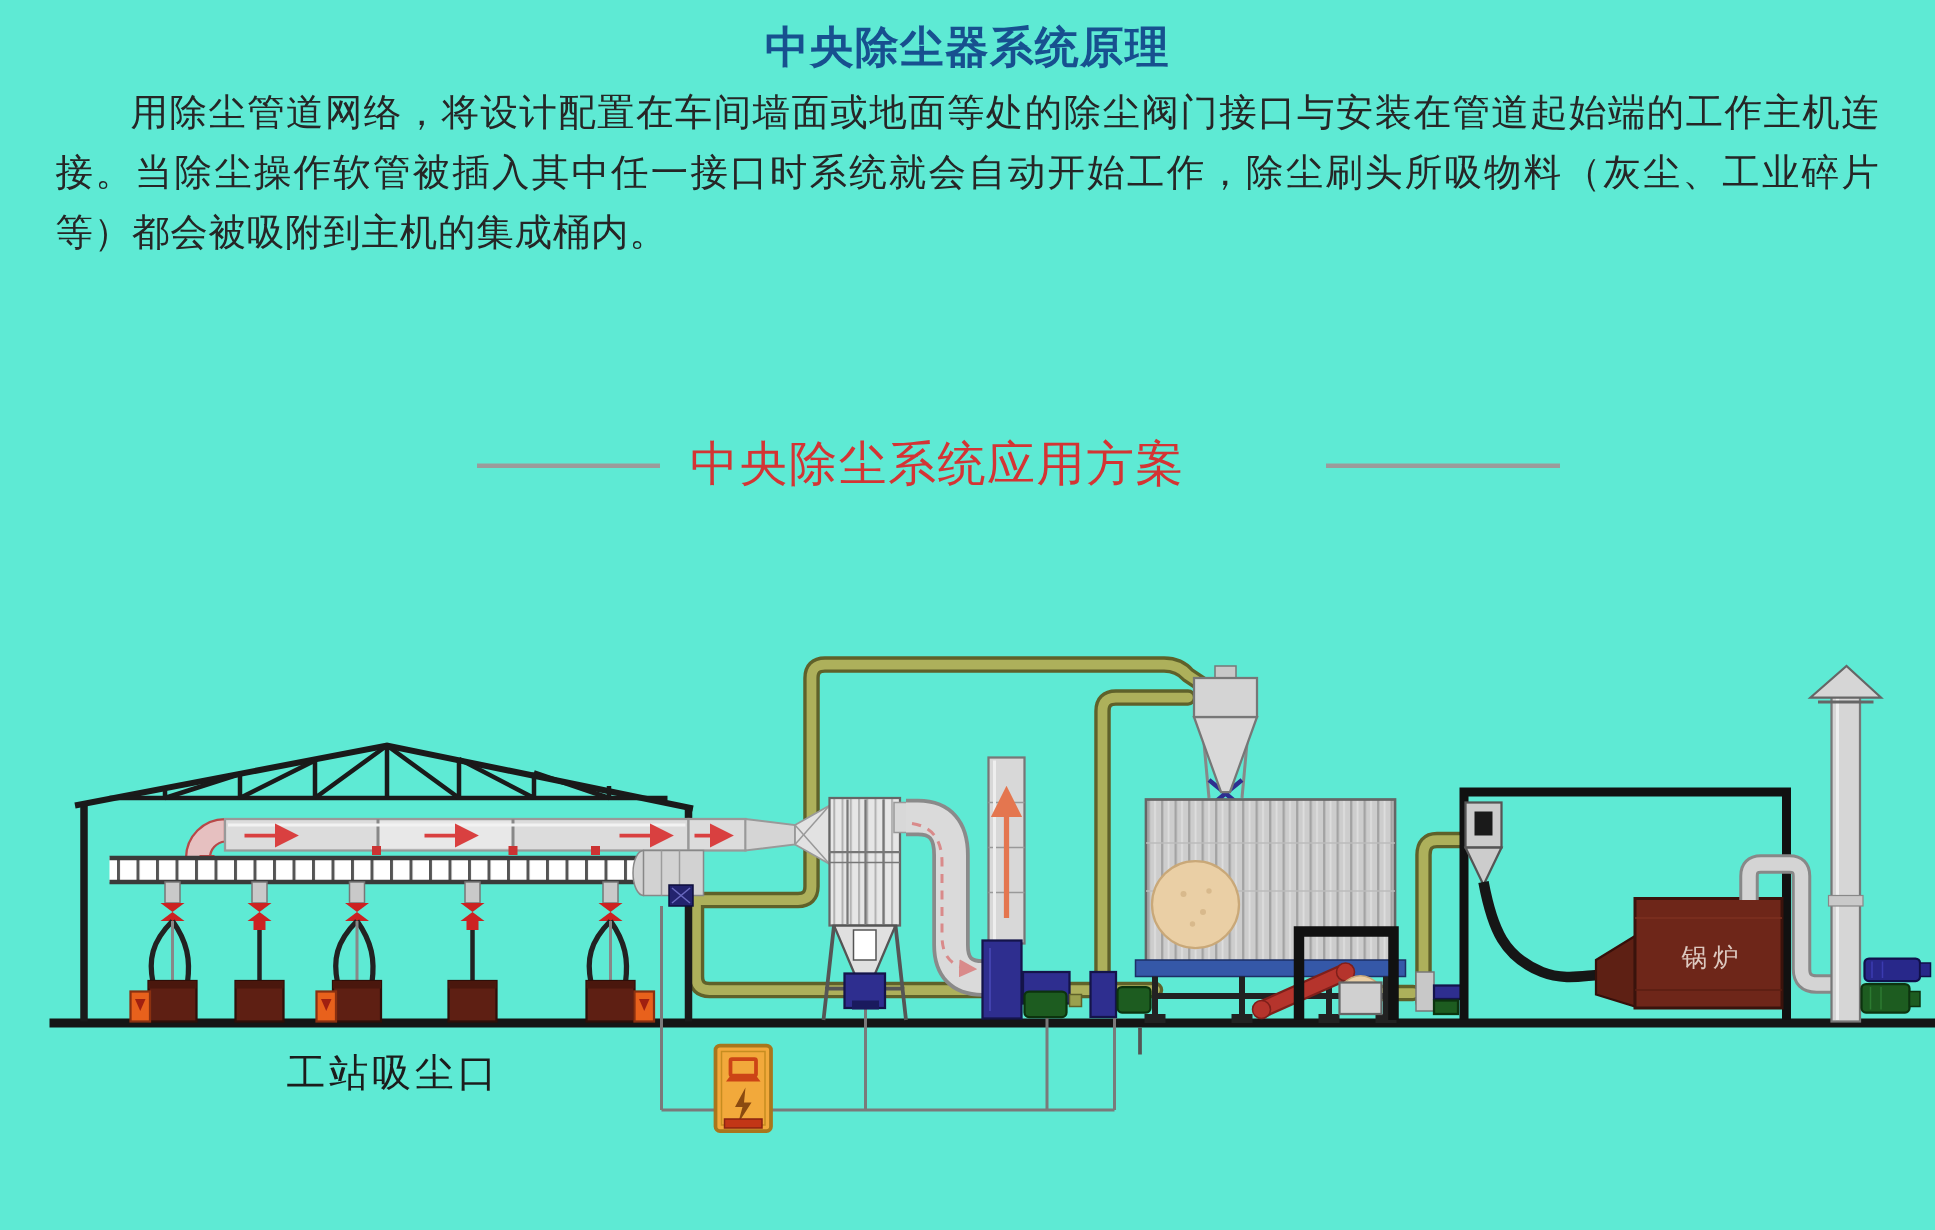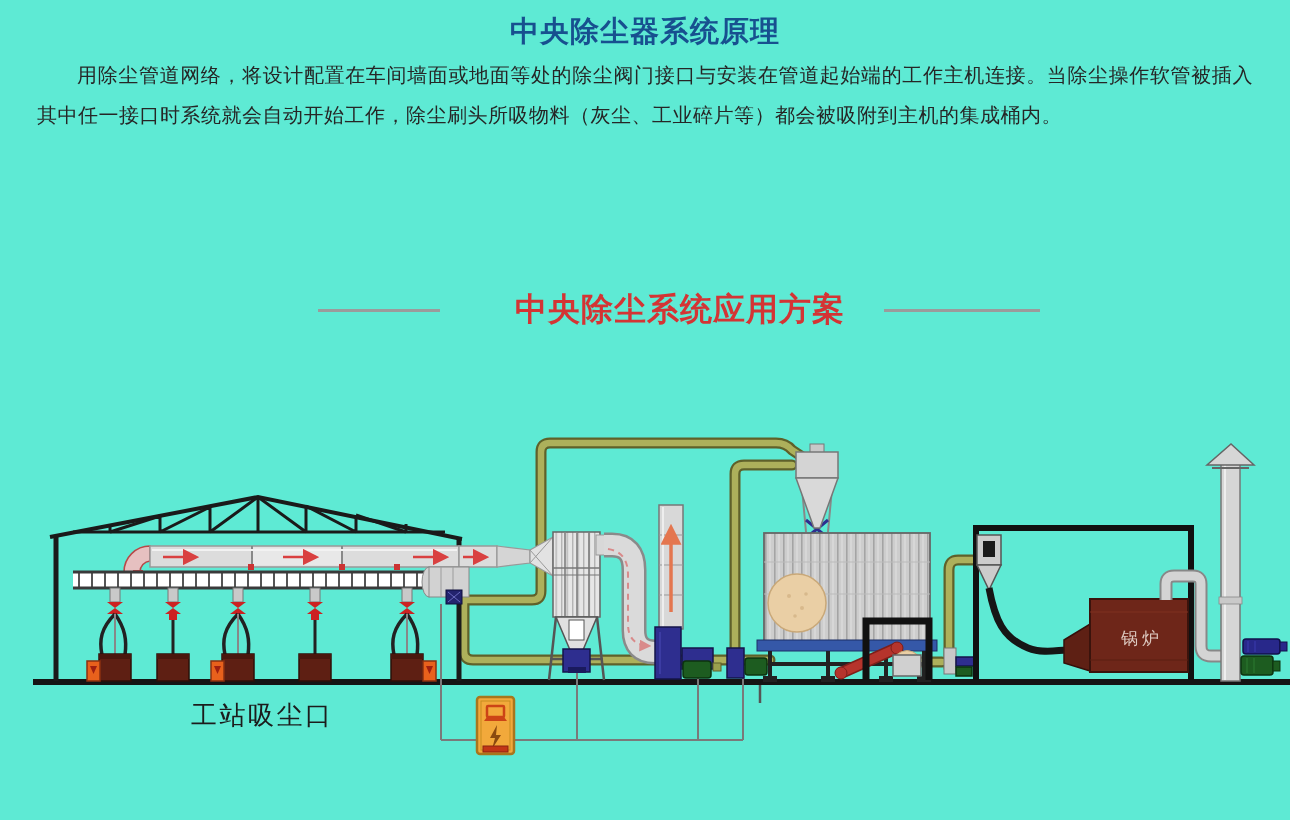--- a/index.html
+++ b/index.html
@@ -1,26 +1,26 @@
 <!DOCTYPE html>
 <html><head>
 <meta charset="utf-8">
 <style>
   html,body{margin:0;padding:0;background:#ffffff;}
   body{width:1290px;height:820px;position:relative;font-family:"Liberation Sans",sans-serif;}
   .page{position:absolute;inset:0;width:1290px;height:820px;background:#5eead4;overflow:hidden;}
   .doc-title{position:absolute;top:12px;left:0;width:100%;text-align:center;
              font-size:29px;font-weight:bold;color:#17508f;letter-spacing:1px;}
-  .intro{position:absolute;top:55px;left:37px;width:1216px;font-size:20px;line-height:40px;
+  .intro{position:absolute;top:55px;left:37px;width:1216px;font-size:25px;line-height:40px;
          color:#262626;text-align:justify;text-indent:2em;letter-spacing:.5px;}
   .h-line{position:absolute;top:309px;height:3px;background:#9b9b9b;}
   #hl-left{left:318px;width:122px;}
   #hl-right{left:884px;width:156px;}
-  .section-title{position:absolute;top:288px;left:460px;width:440px;text-align:center;
-                 font-size:32px;font-weight:700;color:#d43434;letter-spacing:1px;}
+  .section-title{position:absolute;top:288px;left:460px;width:440px;
+                 font-size:32px;font-weight:400;color:#d43434;letter-spacing:1px;}
   svg{position:absolute;left:0;top:0;}
   .steel{stroke:#1a1a1a;fill:none;}
   .duct{fill:#dcdcdc;stroke:#999;stroke-width:1.5;}
   .navy{fill:#2e2e8f;stroke:#14144a;stroke-width:1.5;}
   .gmotor{fill:#1d5c20;stroke:#0c330e;stroke-width:1.5;}
   .maroon{fill:#5e1f13;stroke:#2e0f08;stroke-width:1.5;}
   .pipeO{stroke:#5f612a;stroke-width:11;fill:none;stroke-linecap:round;stroke-linejoin:round;}
   .pipeI{stroke:#adb05b;stroke-width:6.5;fill:none;stroke-linecap:round;stroke-linejoin:round;}
   .wire{stroke:#7a7a7a;stroke-width:2;fill:none;}
   .flow{stroke:#d94040;stroke-width:2.5;}

